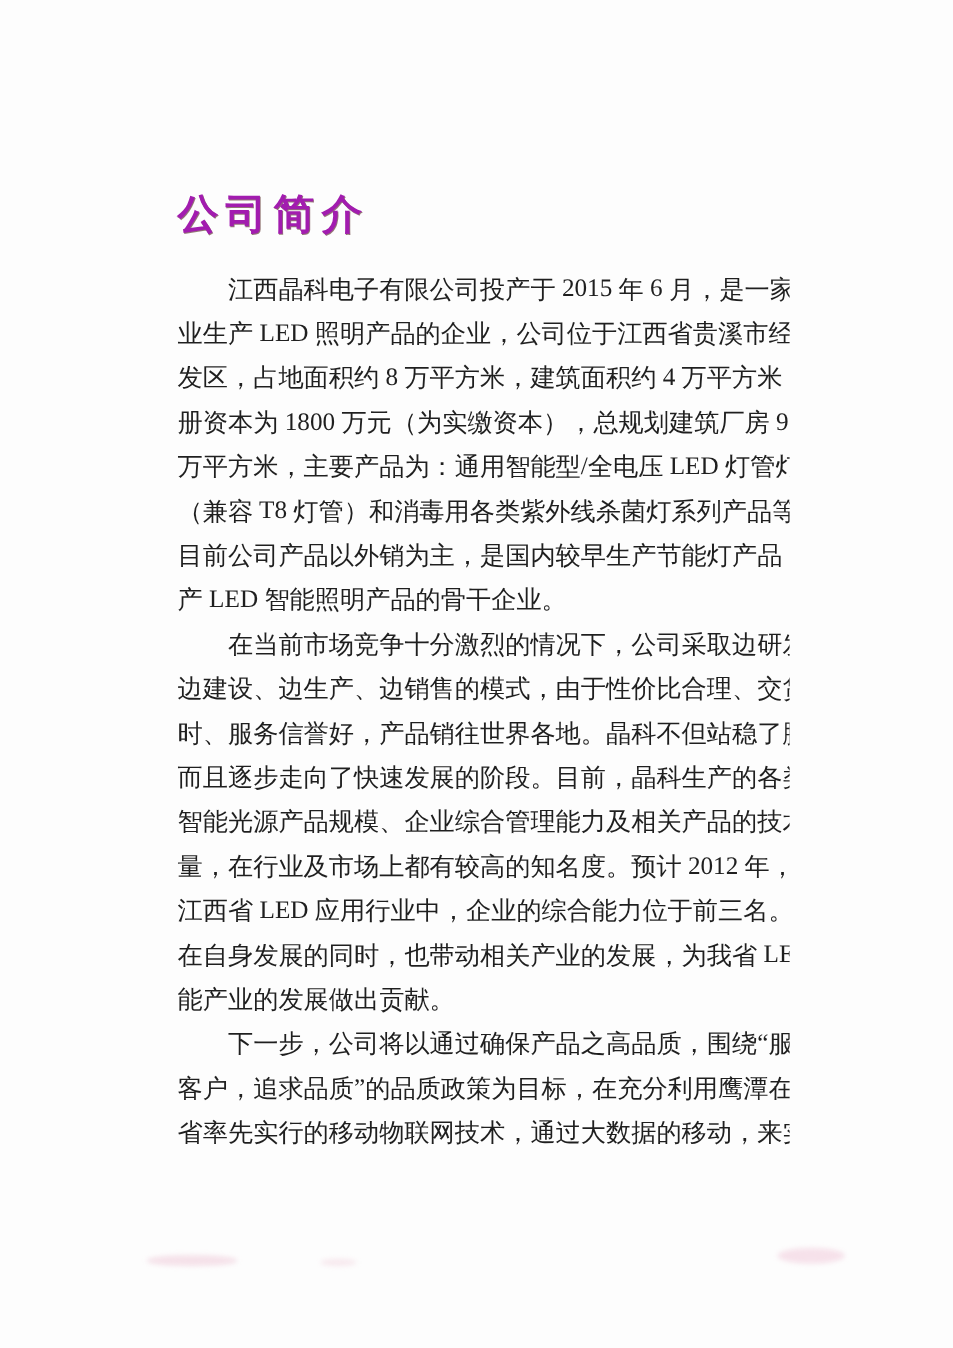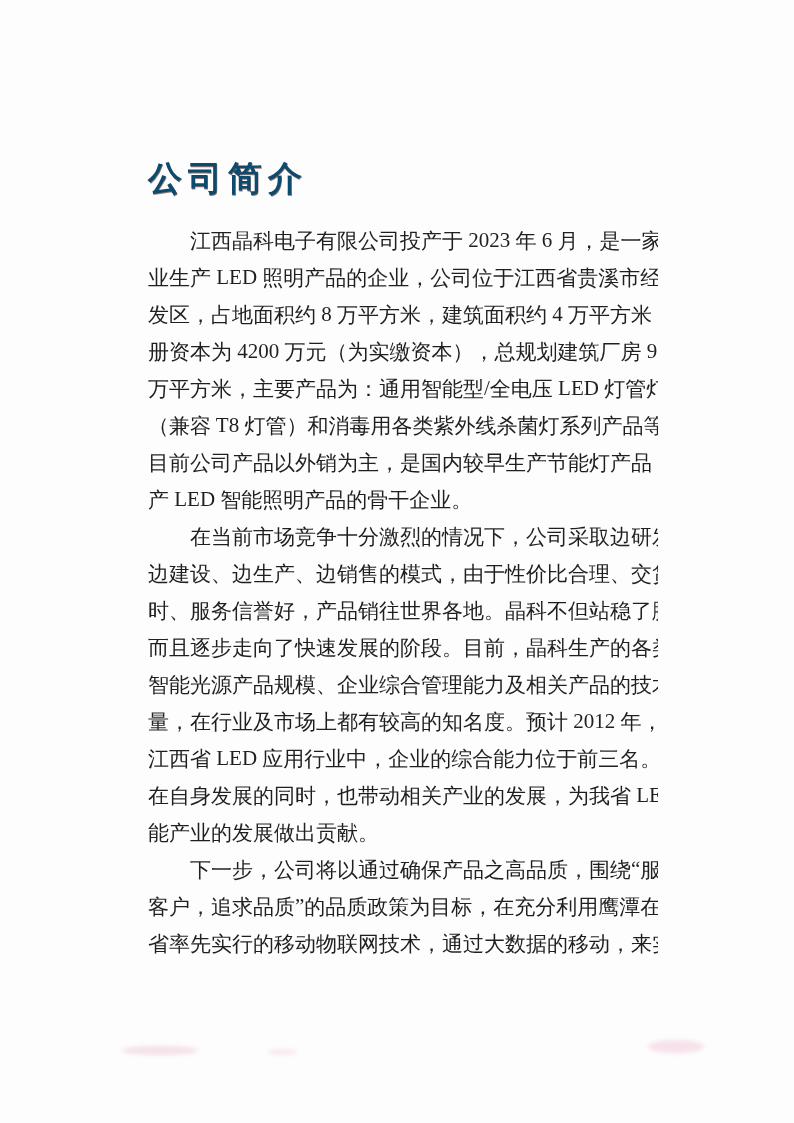--- a/index.html
+++ b/index.html
@@ -74,39 +74,39 @@
   }
   .smudge.s3 {
     left: 648px; top: 1040px; width: 56px; height: 13px;
     background: rgba(240, 202, 218, 0.55);
   }
 </style>
 </head>
 <body style="background: rgb(253, 253, 253);">
 
 <div class="page">
-  <h1 class="title" style="color: #0c4a6e;">公司简介</h1>
+  <h1 class="title" style="color: #a21caf;">公司简介</h1>
 
   <div class="doc-body" style="color: rgb(31, 31, 31);">
       <div class="paragraph">
         <div class="line first-line">
           <span>江</span>
           <span>西</span>
           <span>晶</span>
           <span>科</span>
           <span>电</span>
           <span>子</span>
           <span>有</span>
           <span>限</span>
           <span>公</span>
           <span>司</span>
           <span>投</span>
           <span>产</span>
           <span>于</span>
-          <span> 2023 </span>
+          <span> 2015 </span>
           <span>年</span>
           <span> 6 </span>
           <span>月</span>
           <span>，</span>
           <span>是</span>
           <span>一</span>
           <span>家</span>
         </div>
         <div class="line">
           <span>业</span>
@@ -158,21 +158,21 @@
           <span>平</span>
           <span>方</span>
           <span>米</span>
           <span>，</span>
         </div>
         <div class="line">
           <span>册</span>
           <span>资</span>
           <span>本</span>
           <span>为</span>
-          <span> 4200 </span>
+          <span> 1800 </span>
           <span>万</span>
           <span>元</span>
           <span>（</span>
           <span>为</span>
           <span>实</span>
           <span>缴</span>
           <span>资</span>
           <span>本</span>
           <span>）</span>
           <span>，</span>

